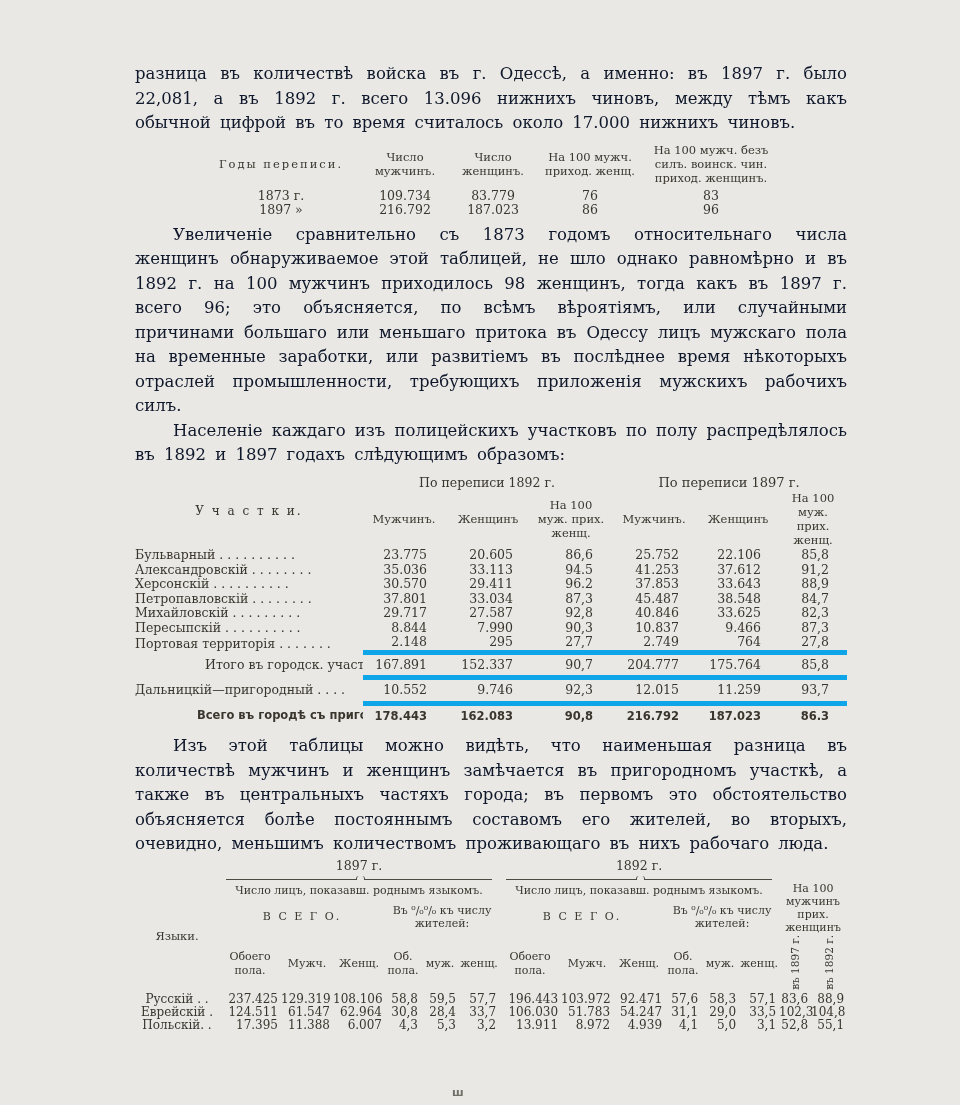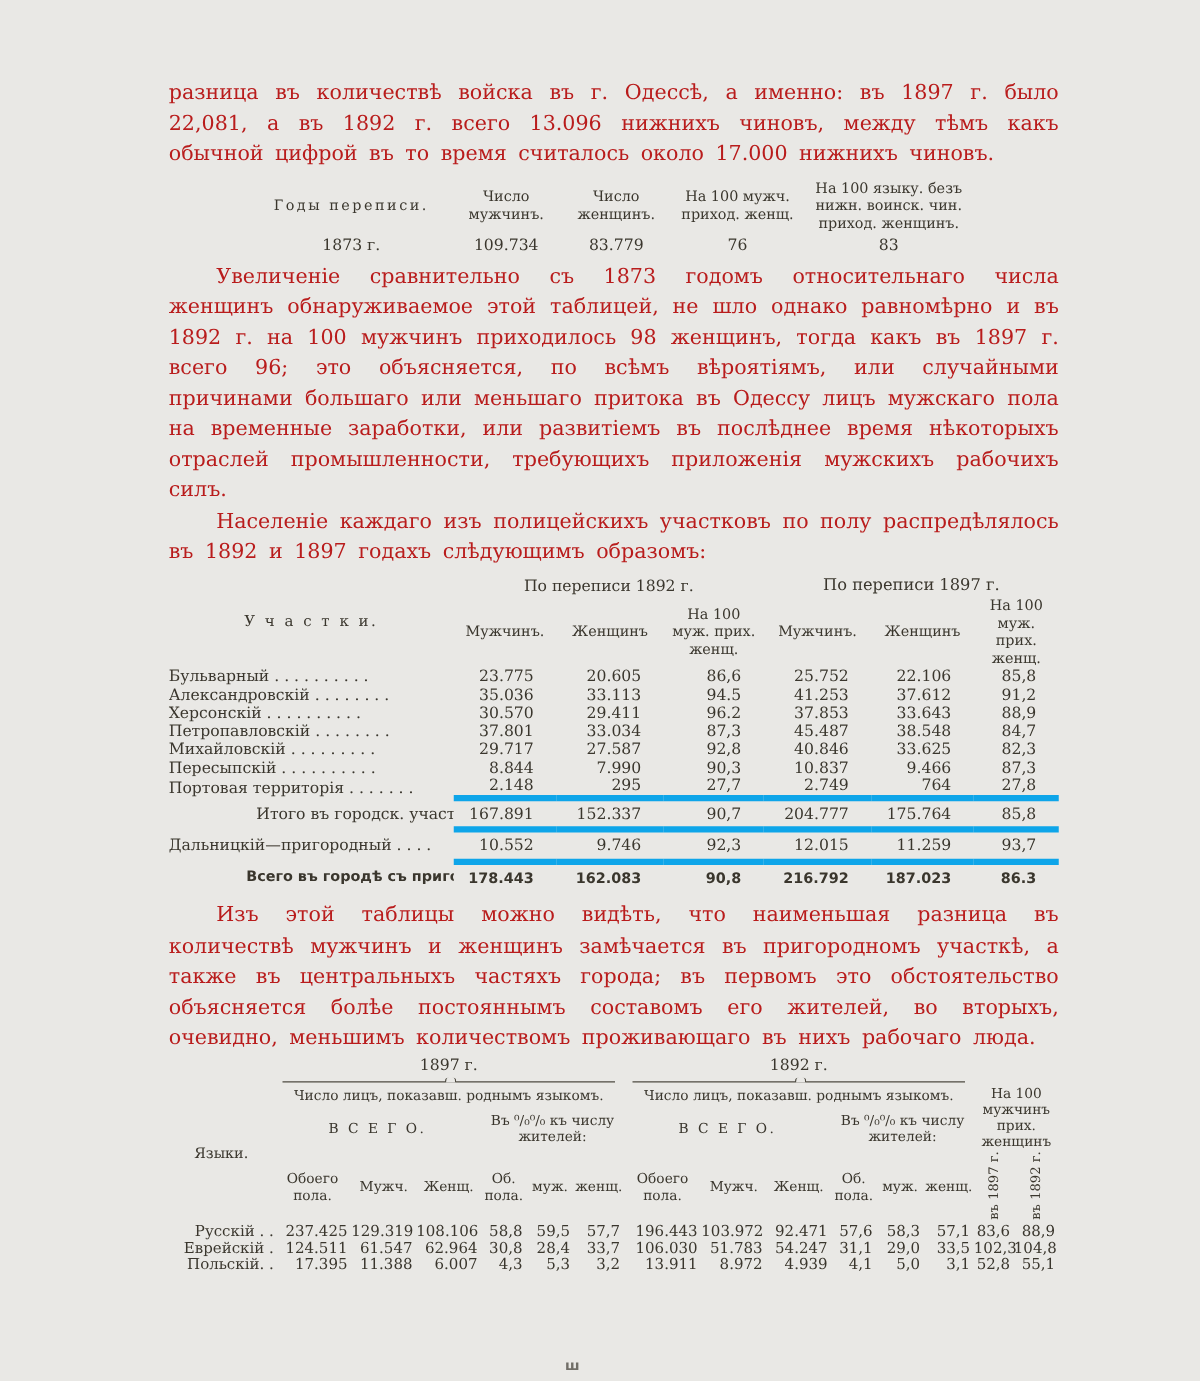--- a/index.html
+++ b/index.html
@@ -6,21 +6,21 @@
   body{
     width:960px;height:1105px;overflow:hidden;position:relative;
     background:radial-gradient(ellipse at 50% 42%, #edecе9 55%, #e6e5e2 100%), #e9e8e5;
     background-color:#e9e8e5;
     font-family:"DejaVu Serif","Liberation Serif",serif;
     color:#3a362d;
   }
   .content{position:absolute;left:135px;top:62px;width:712px;}
   p.body-text{
     margin:0;font-size:16.5px;line-height:24.5px;text-align:justify;
-    word-spacing:0.24em;color:#b91c1c;
+    word-spacing:0.24em;color:#0f172a;
   }
   p.indent{text-indent:38px;}
   b.sans{font-family:"DejaVu Sans","Liberation Sans",sans-serif;font-weight:700;font-size:15px;letter-spacing:0.2px;}
 
   table{border-collapse:collapse;color:#3a362d;}
   th{font-weight:normal;}
 
   
   table.t1{margin:7px 0 6px 66px;width:578px;font-size:12px;}
   table.t1 th{font-size:11.5px;line-height:1.22;text-align:center;vertical-align:middle;padding:0 4px 4px 4px;}
@@ -35,21 +35,21 @@
   table.t2 tbody.rule td:not(:first-child){border-top:5px solid #0ea5e9;}
   table.t2 tbody.gap td{padding-top:3px;padding-bottom:3px;}
   table.t2 tbody.total-city td:first-child{padding-left:70px;}
   table.t2 tbody.total-all td{font-family:"DejaVu Sans","Liberation Sans",sans-serif;font-weight:700;font-size:11.5px;}
   table.t2 tbody.total-all td:first-child{padding-left:62px;}
 
   
   table.t3{width:712px;margin:2px 0 0 0;font-size:12px;table-layout:fixed;}
   table.t3 th{font-size:11px;line-height:1.2;text-align:center;vertical-align:middle;padding:0 1px;}
   table.t3 td{font-size:12px;line-height:13.2px;padding:0 3px 0 0;text-align:right;white-space:nowrap;}
-  table.t3 td:first-child{text-align:right;padding:0;overflow:hidden;}
+  table.t3 td:first-child{text-align:center;padding:0;overflow:hidden;}
   table.t3 tbody.main tr td{height:13.2px;}
 
   .yearcap{font-size:12.5px;text-align:center;line-height:14px;}
   .brace{height:5px;border-bottom:1.3px solid #4e4a41;margin:1px 6px 2px 6px;position:relative;}
   .brace::after{content:'';position:absolute;left:50%;bottom:-1px;width:7px;height:4px;margin-left:-3px;
     background:#e9e8e5;border-left:1.3px solid #4e4a41;border-right:1.3px solid #4e4a41;
     border-radius:3px 3px 0 0;}
   .rot{writing-mode:vertical-rl;transform:rotate(180deg);font-size:10.5px;white-space:nowrap;display:inline-block;line-height:1;}
   .hdr-small{font-size:10.5px;line-height:1.18;}
 
@@ -69,30 +69,37 @@
         <col style="width:88px">
         <col style="width:106px">
         <col style="width:136px">
     </colgroup>
     <thead>
       <tr>
         <th style="letter-spacing:2px;">Годы переписи.</th>
         <th>Число мужчинъ.</th>
         <th>Число женщинъ.</th>
         <th>На 100 мужч. приход. женщ.</th>
-        <th class="hdr-small">На 100 языку. безъ нижн. воинск. чин. приход. женщинъ.</th>
+        <th class="hdr-small">На 100 мужч. безъ силъ. воинск. чин. приход. женщинъ.</th>
       </tr>
     </thead>
     <tbody>
         <tr>
           <td>1873 г.</td>
           <td>109.734</td>
           <td>83.779</td>
           <td>76</td>
           <td>83</td>
+        </tr>
+        <tr>
+          <td>1897 »</td>
+          <td>216.792</td>
+          <td>187.023</td>
+          <td>86</td>
+          <td>96</td>
         </tr>
       </tbody>
   </table>
 
   <p class="body-text indent">Увеличеніе сравнительно съ 1873 годомъ относительнаго числа женщинъ обнаруживаемое этой таблицей, не шло однако равномѣрно и въ 1892 г. на 100 мужчинъ приходилось 98 женщинъ, тогда какъ въ 1897 г. всего 96; это объясняется, по всѣмъ вѣроятіямъ, или случайными причинами большаго или меньшаго притока въ Одессу лицъ мужскаго пола на временные заработки, или развитіемъ въ послѣднее время нѣкоторыхъ отраслей промышленности, требующихъ приложенія мужскихъ рабочихъ силъ.</p>
 
   <p class="body-text indent">Населеніе каждаго изъ полицейскихъ участковъ по полу распредѣлялось въ 1892 и 1897 годахъ слѣдующимъ образомъ:</p>
 
   <table class="t2">
     <colgroup>

